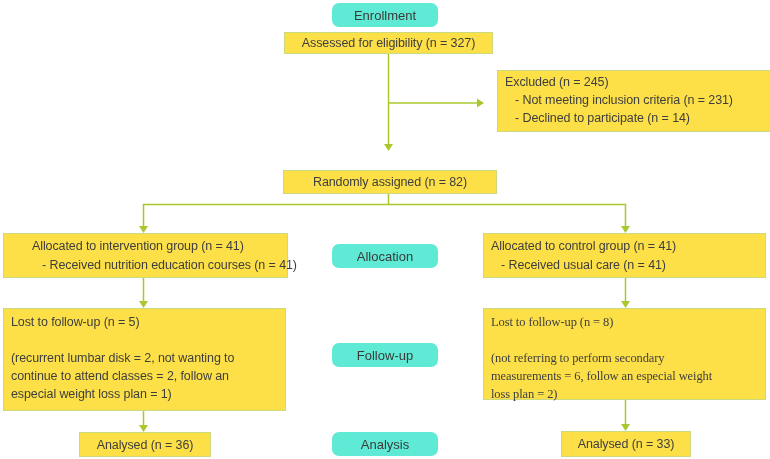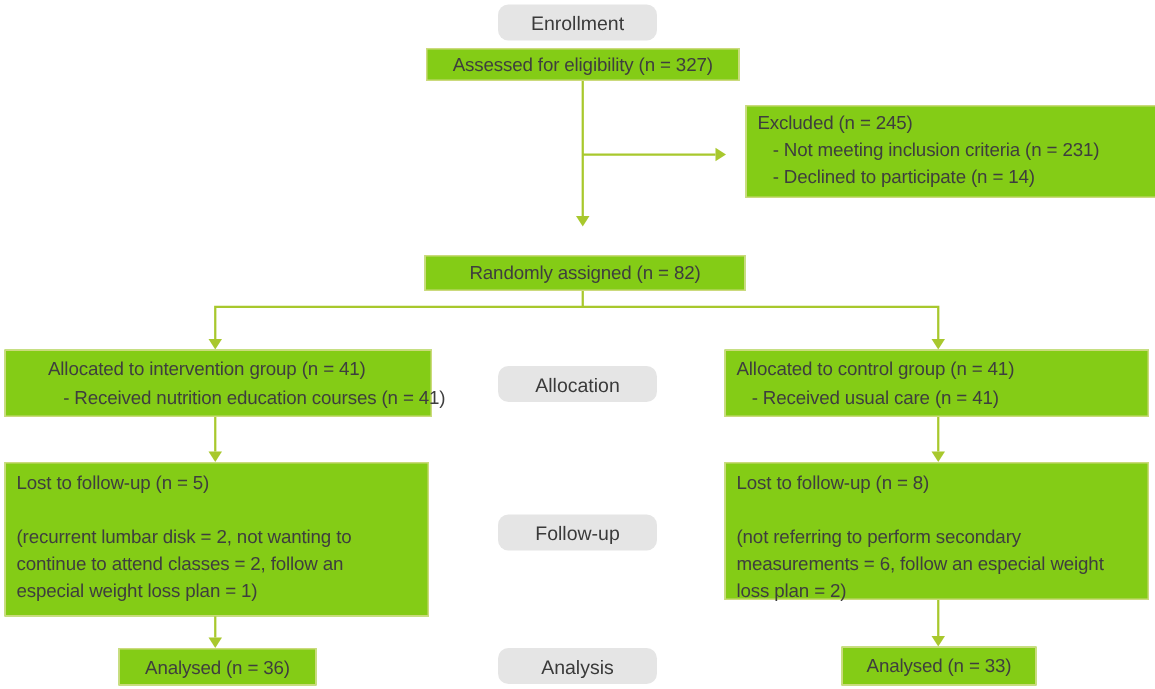--- a/index.html
+++ b/index.html
@@ -6,38 +6,38 @@
   #diagram{
     position:relative;
     width:770px;height:459px;
     background:#ffffff;
     font-family:"Liberation Sans", sans-serif;
     color:#3e3e3e;
     overflow:hidden;
   }
   .box{
     position:absolute;
-    background:#84cc16;
+    background:#fde047;
     border:1px solid #cbda7c;
     box-sizing:border-box;
     font-size:12.5px;
     letter-spacing:-0.1px;
     color:#3e3e3e;
   }
   .box.center{
     display:flex;align-items:center;justify-content:center;
     text-align:center;
   }
   .box.multi{padding:4px 6px 0 7px;}
   .line{white-space:pre;min-height:18px;line-height:18px;}
   .alloc .line{line-height:19px;min-height:19px;}
   .badge{
     position:absolute;
     left:332px;width:106px;height:24px;
-    background:#e5e5e5;
+    background:#5eead4;
     border-radius:7px;
     display:flex;align-items:center;justify-content:center;
     font-size:13px;
     color:#3a3a3a;
   }
   #connectors{position:absolute;left:0;top:0;width:770px;height:459px;}
   #connectors path{stroke:#a8c82d;stroke-width:1.5;fill:none;}
   #connectors polygon{fill:#a8c82d;}
 </style>
 </head>
@@ -93,21 +93,21 @@
   </div>
 
   <div class="box multi" style="left:3px;top:308px;width:283px;height:103px;">
     <div class="line">Lost to follow-up (n = 5)</div>
     <div class="line"></div>
     <div class="line">(recurrent lumbar disk = 2, not wanting to</div>
     <div class="line">continue to attend classes = 2, follow an</div>
     <div class="line">especial weight loss plan = 1)</div>
   </div>
 
-  <div class="box multi" style="left:483px;top:308px;width:283px;height:92px;">
+  <div class="box multi" style="left:483px;top:308px;width:283px;height:92px;font-family:Liberation Serif, serif;">
     <div class="line">Lost to follow-up (n = 8)</div>
     <div class="line"></div>
     <div class="line">(not referring to perform secondary</div>
     <div class="line">measurements = 6, follow an especial weight</div>
     <div class="line">loss plan = 2)</div>
   </div>
 
   <div class="box center" style="left:79px;top:432px;width:132px;height:25px;">
     <span>Analysed (n = 36)</span>
   </div>

